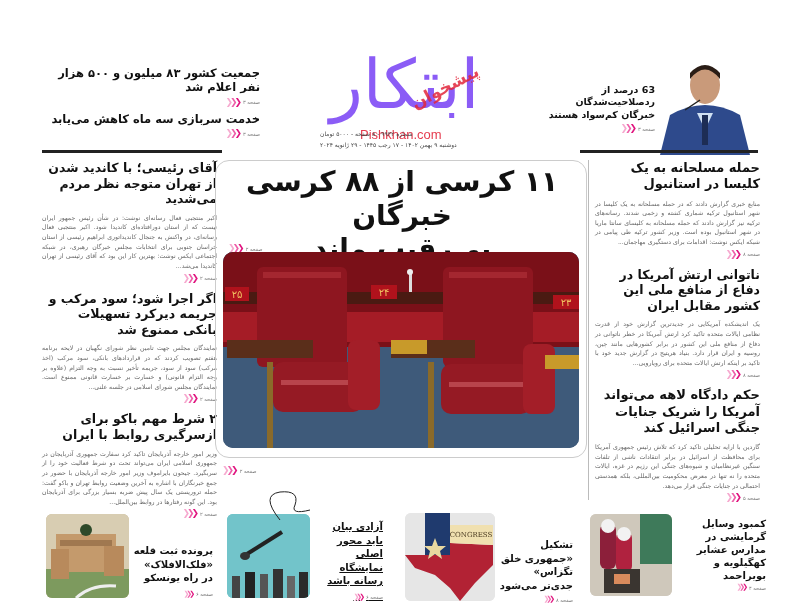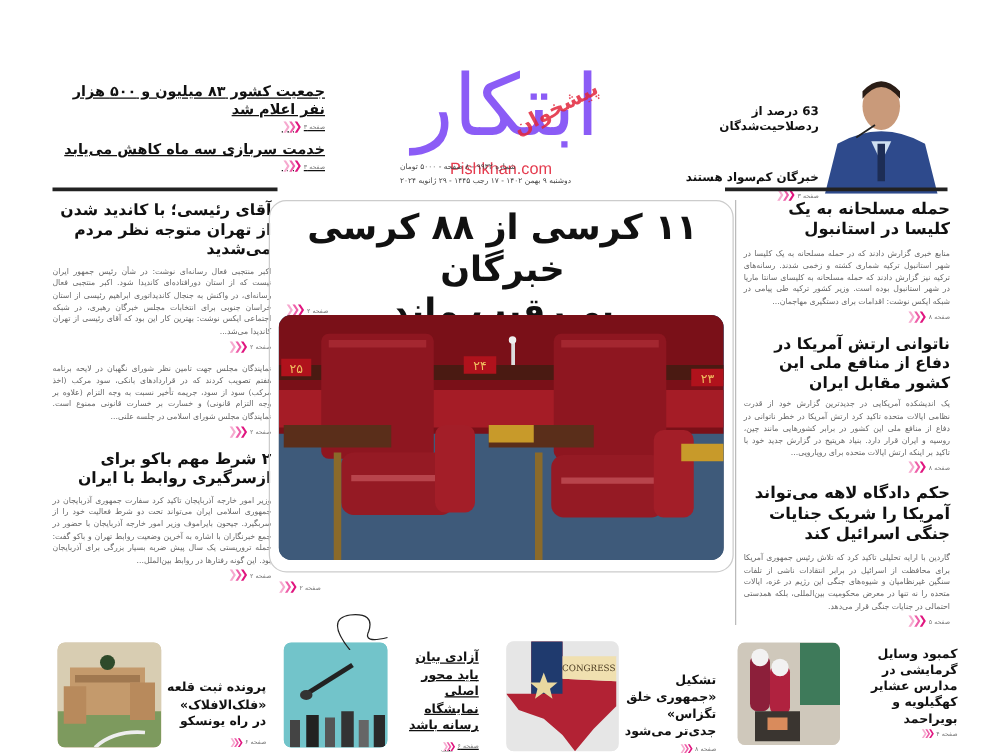--- a/index.html
+++ b/index.html
@@ -35,21 +35,21 @@
 <body>
 
 <div class="abs logo-block">
   <div class="logo-word">ابتکار</div>
   <div class="watermark-fa">پیشخوان</div>
   <div class="watermark-en">Pishkhan.com</div>
   <div class="issue-line" style="top:85px;">شماره ۹۹۳۲ - ۸ صفحه - ۵۰۰۰ تومان</div>
   <div class="issue-line" style="top:96px;">دوشنبه ۹ بهمن ۱۴۰۲ - ۱۷ رجب ۱۴۴۵ - ۲۹ ژانویه ۲۰۲۴</div>
 </div>
 
-<div class="abs" style="left:40px; top:66px; width:220px;text-decoration:underline;">
+<div class="abs" style="left:40px; top:66px; width:220px;">
   <div class="headline" style="font-size:11.5px;">جمعیت کشور ۸۳ میلیون و ۵۰۰ هزار نفر اعلام شد</div>
   <div class="pageref" style="margin-top:3px;">
     <span>صفحه ۳</span>
     <span class="chev">❮<span class="c2">❮</span><span class="c3">❮</span></span>
   </div>
   <div class="headline" style="font-size:11.5px; margin-top:5px;">خدمت سربازی سه ماه کاهش می‌یابد</div>
   <div class="pageref" style="margin-top:3px;">
     <span>صفحه ۳</span>
     <span class="chev">❮<span class="c2">❮</span><span class="c3">❮</span></span>
   </div>
@@ -62,40 +62,41 @@
     <path d="M42 58 L50 75 L58 58 Z" fill="#cfe0f2"></path>
     <rect x="47" y="60" width="6" height="30" fill="#1d2d55"></rect>
     <ellipse cx="50" cy="30" rx="15" ry="19" fill="#c99a7a"></ellipse>
     <path d="M35 24 Q50 5 65 24 L65 18 Q50 2 35 18 Z" fill="#2a1d16"></path>
     <line x1="30" y1="55" x2="45" y2="45" stroke="#222" stroke-width="1.5"></line>
   </svg>
 </div>
 <div class="abs" style="left:565px; top:84px; width:90px;">
   <div class="headline" style="font-size:9.5px; line-height:1.3;">63 درصد از</div>
   <div class="headline" style="font-size:9.5px; line-height:1.3;">ردصلاحیت‌شدگان</div>
-  <div class="headline" style="font-size:9.5px; line-height:1.3; white-space:nowrap;margin-top:28px;">خبرگان کم‌سواد هستند</div>
+  <div class="headline" style="font-size:9.5px; line-height:1.3; white-space:nowrap;">خبرگان کم‌سواد هستند</div>
   <div class="pageref" style="margin-top:3px;">
     <span>صفحه ۳</span>
     <span class="chev">❮<span class="c2">❮</span><span class="c3">❮</span></span>
   </div>
 </div>
 
 <div class="abs rule" style="left:42px; top:150px; width:180px;"></div>
 <div class="abs rule" style="left:580px; top:150px; width:178px;"></div>
 
 <div class="abs" style="left:42px; top:160px; width:175px;">
   <div>
     <div class="headline" style="font-size:12.5px;">آقای رئیسی؛ با کاندید شدن از تهران متوجه نظر مردم می‌شدید</div>
     <div class="body-text" style="margin-top:6px;">اکبر منتجبی فعال رسانه‌ای نوشت: در شأن رئیس جمهور ایران نیست که از استان دورافتاده‌ای کاندیدا شود. اکبر منتجبی فعال رسانه‌ای، در واکنش به جنجال کاندیداتوری ابراهیم رئیسی از استان خراسان جنوبی برای انتخابات مجلس خبرگان رهبری، در شبکه اجتماعی ایکس نوشت: بهترین کار این بود که آقای رئیسی از تهران کاندیدا می‌شد...</div>
     <div class="pageref" style="margin-top:3px;">
       <span>صفحه ۲</span>
       <span class="chev">❮<span class="c2">❮</span><span class="c3">❮</span></span>
     </div>
   </div>
   <div style="margin-top:8px;">
+    <div class="headline" style="font-size:12.5px;">اگر اجرا شود؛ سود مرکب و جریمه دیرکرد تسهیلات بانکی ممنوع شد</div>
     <div class="body-text" style="margin-top:6px;">نمایندگان مجلس جهت تامین نظر شورای نگهبان در لایحه برنامه هفتم تصویب کردند که در قراردادهای بانکی، سود مرکب (اخذ مرکب) سود از سود، جریمه تأخیر نسبت به وجه التزام (علاوه بر وجه التزام قانونی) و خسارت بر خسارت قانونی ممنوع است. نمایندگان مجلس شورای اسلامی در جلسه علنی...</div>
     <div class="pageref" style="margin-top:3px;">
       <span>صفحه ۲</span>
       <span class="chev">❮<span class="c2">❮</span><span class="c3">❮</span></span>
     </div>
   </div>
   <div style="margin-top:8px;">
     <div class="headline" style="font-size:12.5px;">۲ شرط مهم باکو برای ازسرگیری روابط با ایران</div>
     <div class="body-text" style="margin-top:6px;">وزیر امور خارجه آذربایجان تاکید کرد سفارت جمهوری آذربایجان در جمهوری اسلامی ایران می‌تواند تحت دو شرط فعالیت خود را از سربگیرد. جیحون بایراموف وزیر امور خارجه آذربایجان با حضور در جمع خبرنگاران با اشاره به آخرین وضعیت روابط تهران و باکو گفت: حمله تروریستی یک سال پیش ضربه بسیار بزرگی برای آذربایجان بود. این گونه رفتارها در روابط بین‌الملل...</div>
     <div class="pageref" style="margin-top:3px;">

